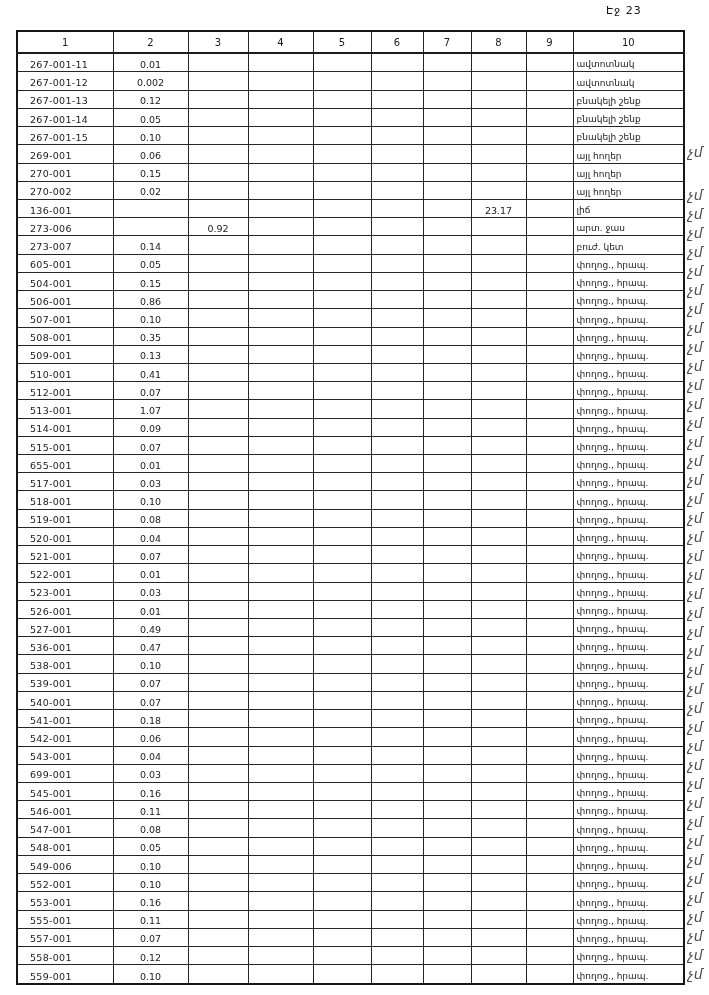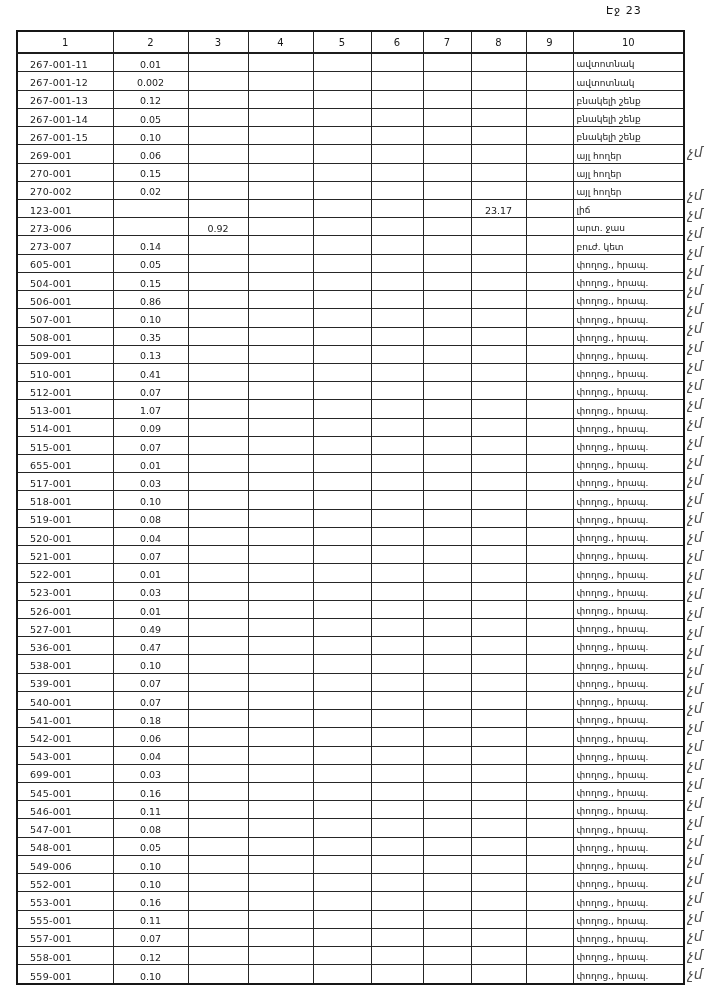--- a/index.html
+++ b/index.html
@@ -168,21 +168,21 @@
           <td class="c3"></td>
           <td class="c4"></td>
           <td class="c5"></td>
           <td class="c6"></td>
           <td class="c7"></td>
           <td class="c8"></td>
           <td class="c9"></td>
           <td class="c10">այլ հողեր</td>
         </tr>
         <tr>
-          <td class="c1">123-001</td>
+          <td class="c1">136-001</td>
           <td class="c2"></td>
           <td class="c3"></td>
           <td class="c4"></td>
           <td class="c5"></td>
           <td class="c6"></td>
           <td class="c7"></td>
           <td class="c8">23.17</td>
           <td class="c9"></td>
           <td class="c10">լիճ</td>
         </tr>

